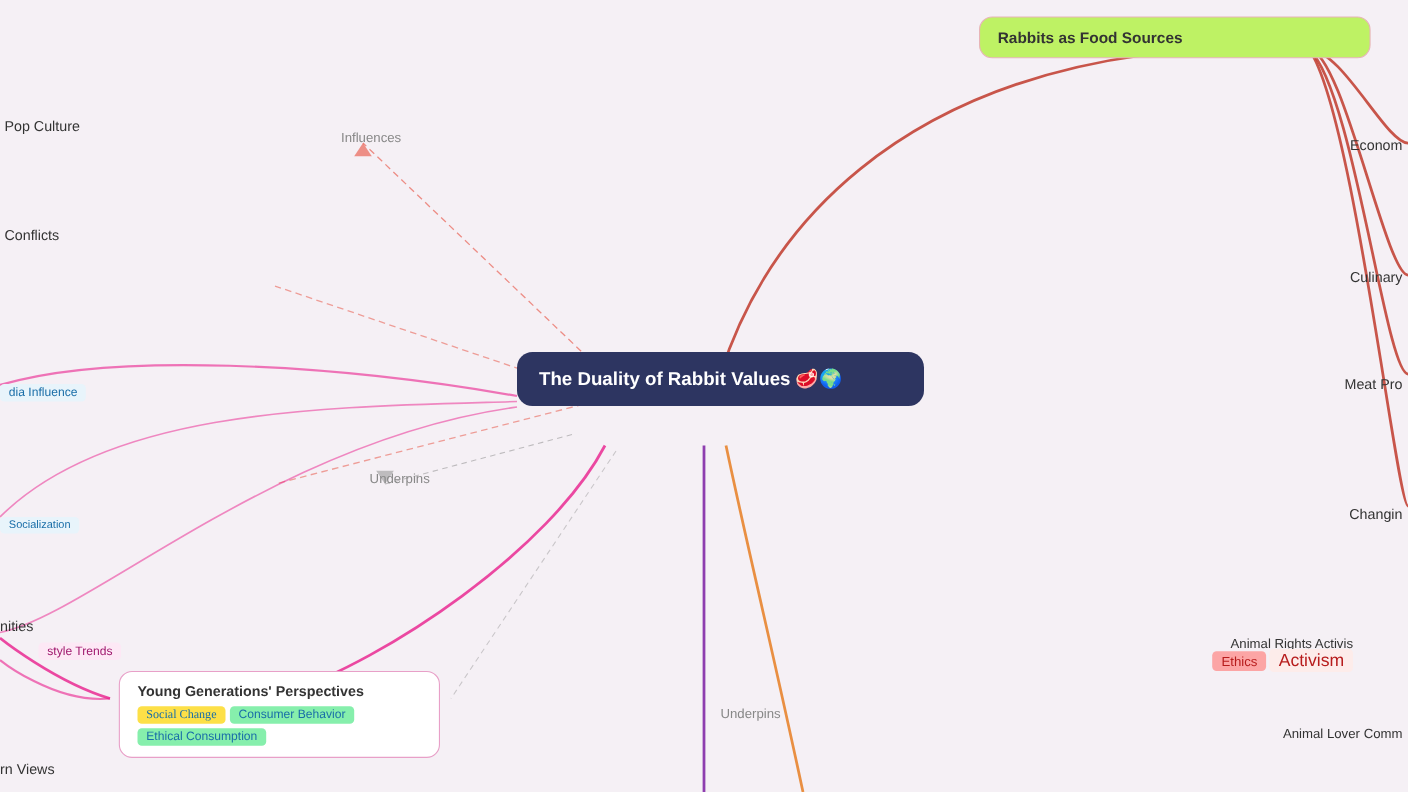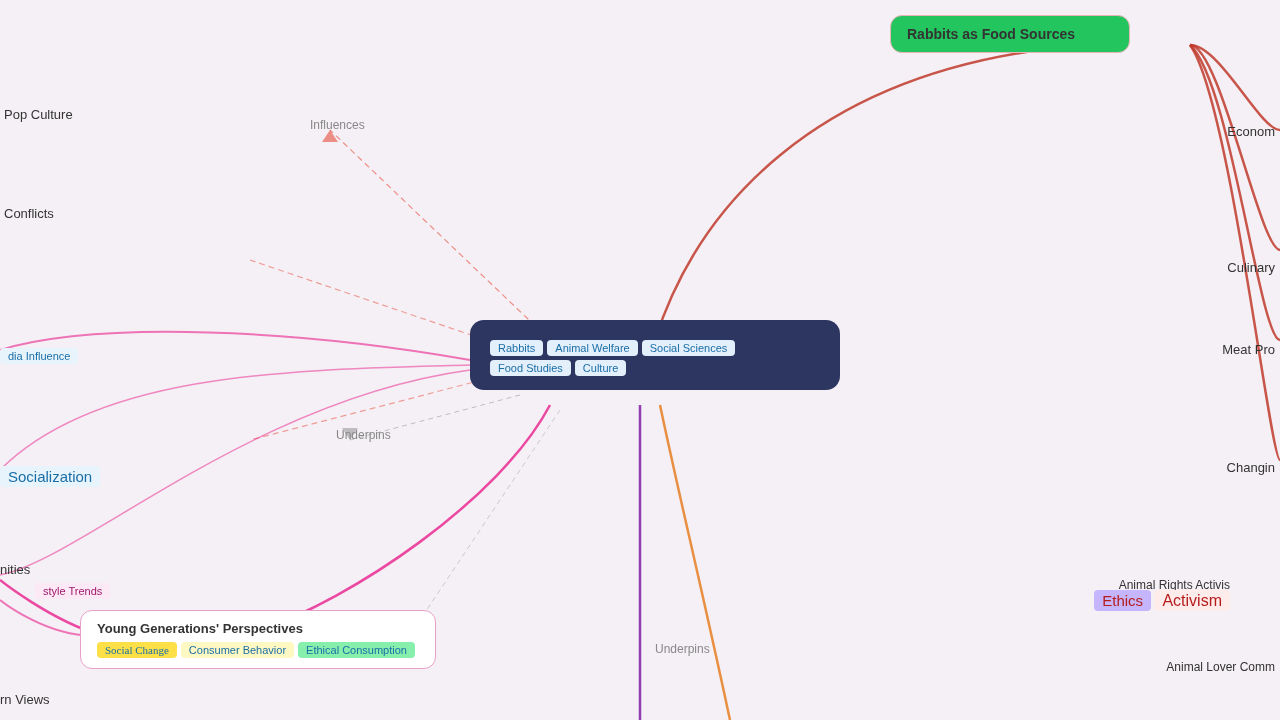--- a/index.html
+++ b/index.html
@@ -58,57 +58,57 @@
       border-radius: 14px;
       padding: 14px 20px;
     }
     #node-central .node-title {
       font-size: 17px;
       font-weight: 600;
     }
 
     
     #node-food {
-      background: #22c55e;
+      background: #bef264;
       border: 1.5px solid #e8b4b8;
       color: #333;
       left: 890px;
       top: 15px;
-      width: 240px;
+      width: 356px;
     }
     #node-food .node-title {
       font-size: 14px;
       font-weight: 600;
     }
 
     
     #node-young {
       background: #fff;
       border: 1.5px solid #e8a0c8;
       color: #333;
-      left: 80px;
+      left: 108px;
       top: 610px;
-      width: 356px;
+      width: 292px;
     }
     #node-young .node-title {
       font-size: 13px;
       font-weight: 600;
     }
 
     
     .tag-sustainability { background: #e6f4ea; color: #2d7d46; }
     .tag-economic { background: #e3f0fb; color: #1a6ea8; }
     .tag-food-security { background: #e8f5e9; color: #2d7d46; }
     .tag-rabbits { background: #e3f0fb; color: #1a6ea8; }
     .tag-animal-welfare { background: #e3f0fb; color: #1a6ea8; }
     .tag-social-sciences { background: #e3f0fb; color: #1a6ea8; }
     .tag-food-studies { background: #e3f0fb; color: #1a6ea8; }
     .tag-culture { background: #e3f0fb; color: #1a6ea8; }
     .tag-social-change { background: #fde047; color: #1a6ea8; font-family: Liberation Serif, serif; }
-    .tag-consumer { background: #fef9c3; color: #1a6ea8; }
+    .tag-consumer { background: #86efac; color: #1a6ea8; }
     .tag-ethical { background: #86efac; color: #1a6ea8; }
 
     
     .label {
       position: absolute;
       font-size: 12px;
       color: #888;
       font-style: normal;
     }
 
@@ -159,27 +159,21 @@
     <path d="M 470 370 C 250 400, 80 560, 0 575" stroke="#e91e8c" stroke-width="1.5" fill="none" opacity="0.5"></path>
 
     <polygon points="330,130 322,142 338,142" fill="#e74c3c" opacity="0.6"></polygon>
 
     <polygon points="350,440 342,428 358,428" fill="#888" opacity="0.5"></polygon>
 
     <polygon points="260,625 252,613 268,613" fill="#e91e8c" opacity="0.8"></polygon>
   </svg>
 
   <div id="node-central" class="node">
-    <div class="node-tags">
-      <span class="tag tag-rabbits">Rabbits</span>
-      <span class="tag tag-animal-welfare">Animal Welfare</span>
-      <span class="tag tag-social-sciences">Social Sciences</span>
-      <span class="tag tag-food-studies">Food Studies</span>
-      <span class="tag tag-culture">Culture</span>
-    </div>
+    <div class="node-title">The Duality of Rabbit Values 🥩🌍</div>
   </div>
 
   <div id="node-food" class="node">
     <div class="node-title">Rabbits as Food Sources</div>
   </div>
 
   <div id="node-young" class="node">
     <div class="node-title">Young Generations' Perspectives</div>
     <div class="node-tags">
       <span class="tag tag-social-change">Social Change</span>
@@ -198,52 +192,52 @@
 
   <div class="side-node" id="node-conflicts" style="left: 4px; top: 206px;">
     <span>Conflicts</span>
   </div>
 
   <div class="side-node" style="left: 0px; top: 348px;">
     <span style="background:#e8f4fb; color:#1a6ea8; border-radius:4px; padding:2px 8px; font-size:11px;">dia Influence</span>
   </div>
 
   <div class="side-node" style="left: 0px; top: 468px;">
-    <span style="background:#e8f4fb; color:#1a6ea8; border-radius:4px; padding:2px 8px; font-size:15px;">Socialization</span>
+    <span style="background:#e8f4fb; color:#1a6ea8; border-radius:4px; padding:2px 8px; font-size:10px;">Socialization</span>
   </div>
 
   <div class="side-node" style="left: 0px; top: 562px;">
     <span>nities</span>
   </div>
 
   <div class="side-node" style="left: 0px; top: 583px;">
     <span style="background:#fde8f5; color:#a0196e; border-radius:4px; padding:2px 8px; font-size:11px;margin-left:35px;">style Trends</span>
   </div>
 
   <div class="side-node" style="left: 0px; top: 692px;">
     <span>rn Views</span>
   </div>
 
   <div class="side-node" style="right: 5px; top: 124px; text-align:right;">
     <span>Econom</span>
   </div>
-  <div class="side-node" style="right: 5px; top: 244px; text-align:right;margin-top:16px;">
+  <div class="side-node" style="right: 5px; top: 244px; text-align:right;">
     <span>Culinary</span>
   </div>
   <div class="side-node" style="right: 5px; top: 342px; text-align:left;">
     <span>Meat Pro</span>
   </div>
   <div class="side-node" style="right: 5px; top: 460px; text-align:center;">
     <span>Changin</span>
   </div>
 
   <div class="side-node" style="right: 50px; top: 578px; text-align:right; font-size:12px;">
     <span>Animal Rights Activis</span>
     <div>
-      <span style="background:#c4b5fd; color:#b71c1c; border-radius:4px; padding:2px 8px; font-size:15px;">Ethics</span>
+      <span style="background:#fca5a5; color:#b71c1c; border-radius:4px; padding:2px 8px; font-size:12px;">Ethics</span>
       <span style="background:#fdecea; color:#b71c1c; border-radius:4px; padding:2px 8px; font-size:16px;">Activism</span>
     </div>
   </div>
 
   <div class="side-node" style="right: 5px; top: 660px; text-align:right; font-size:12px;">
     <span>Animal Lover Comm</span>
   </div>
 
 </div>
 

